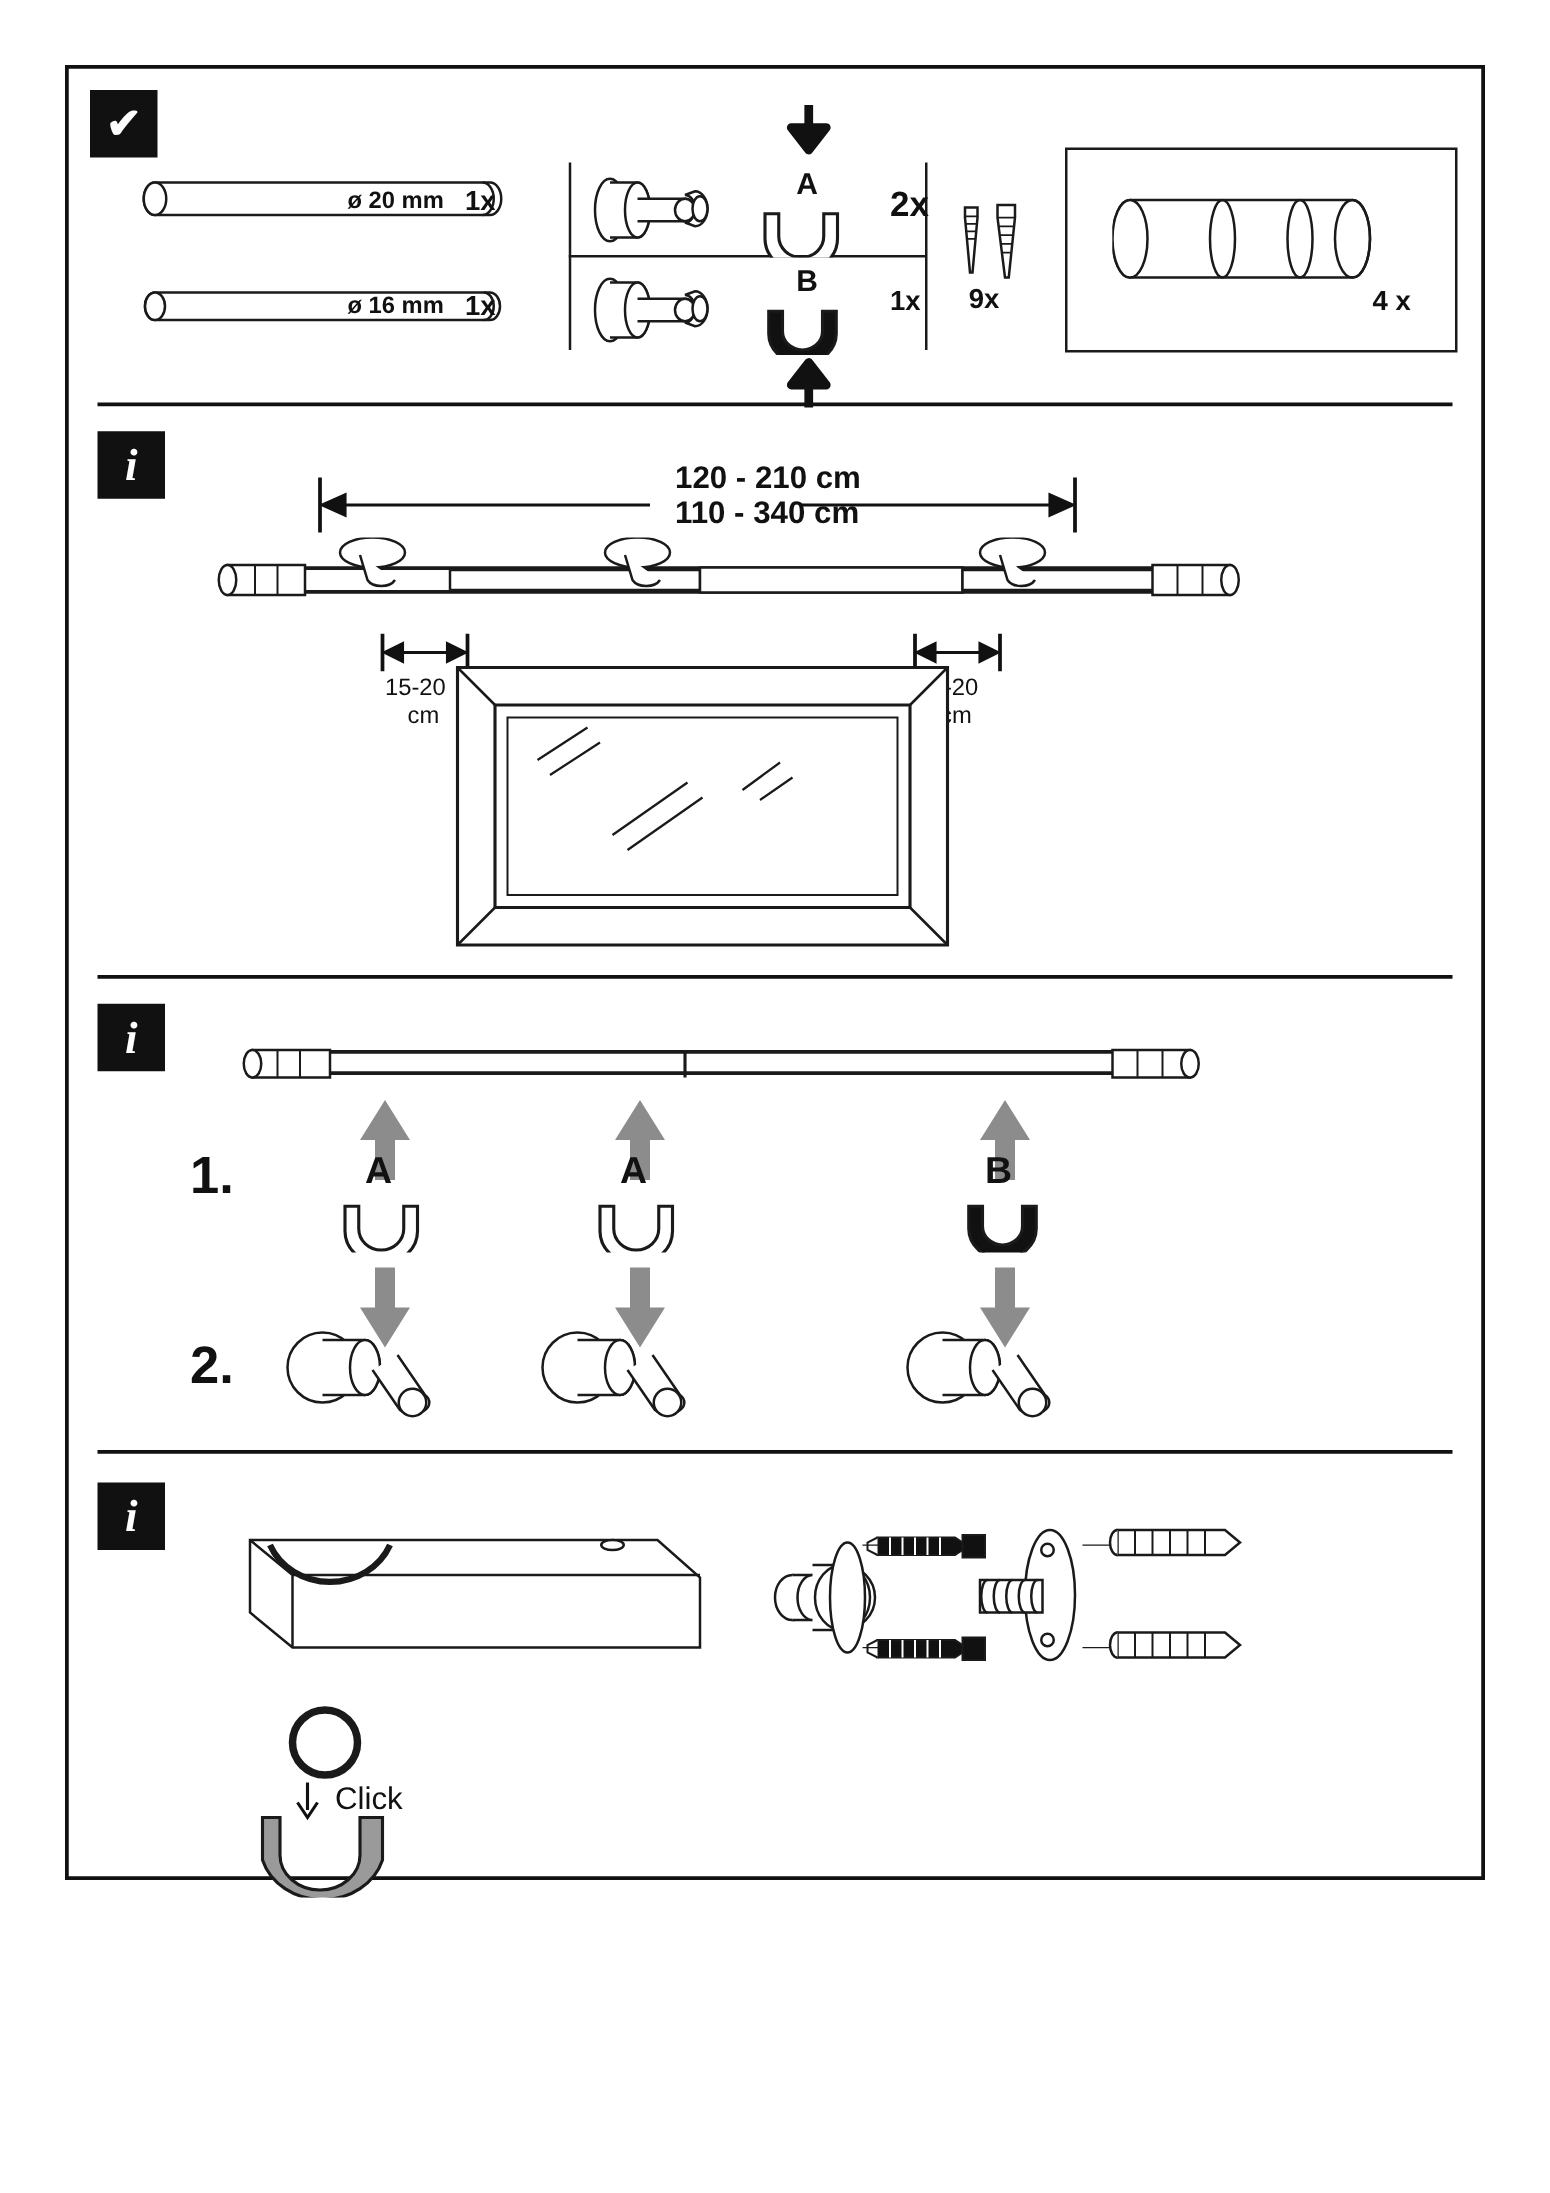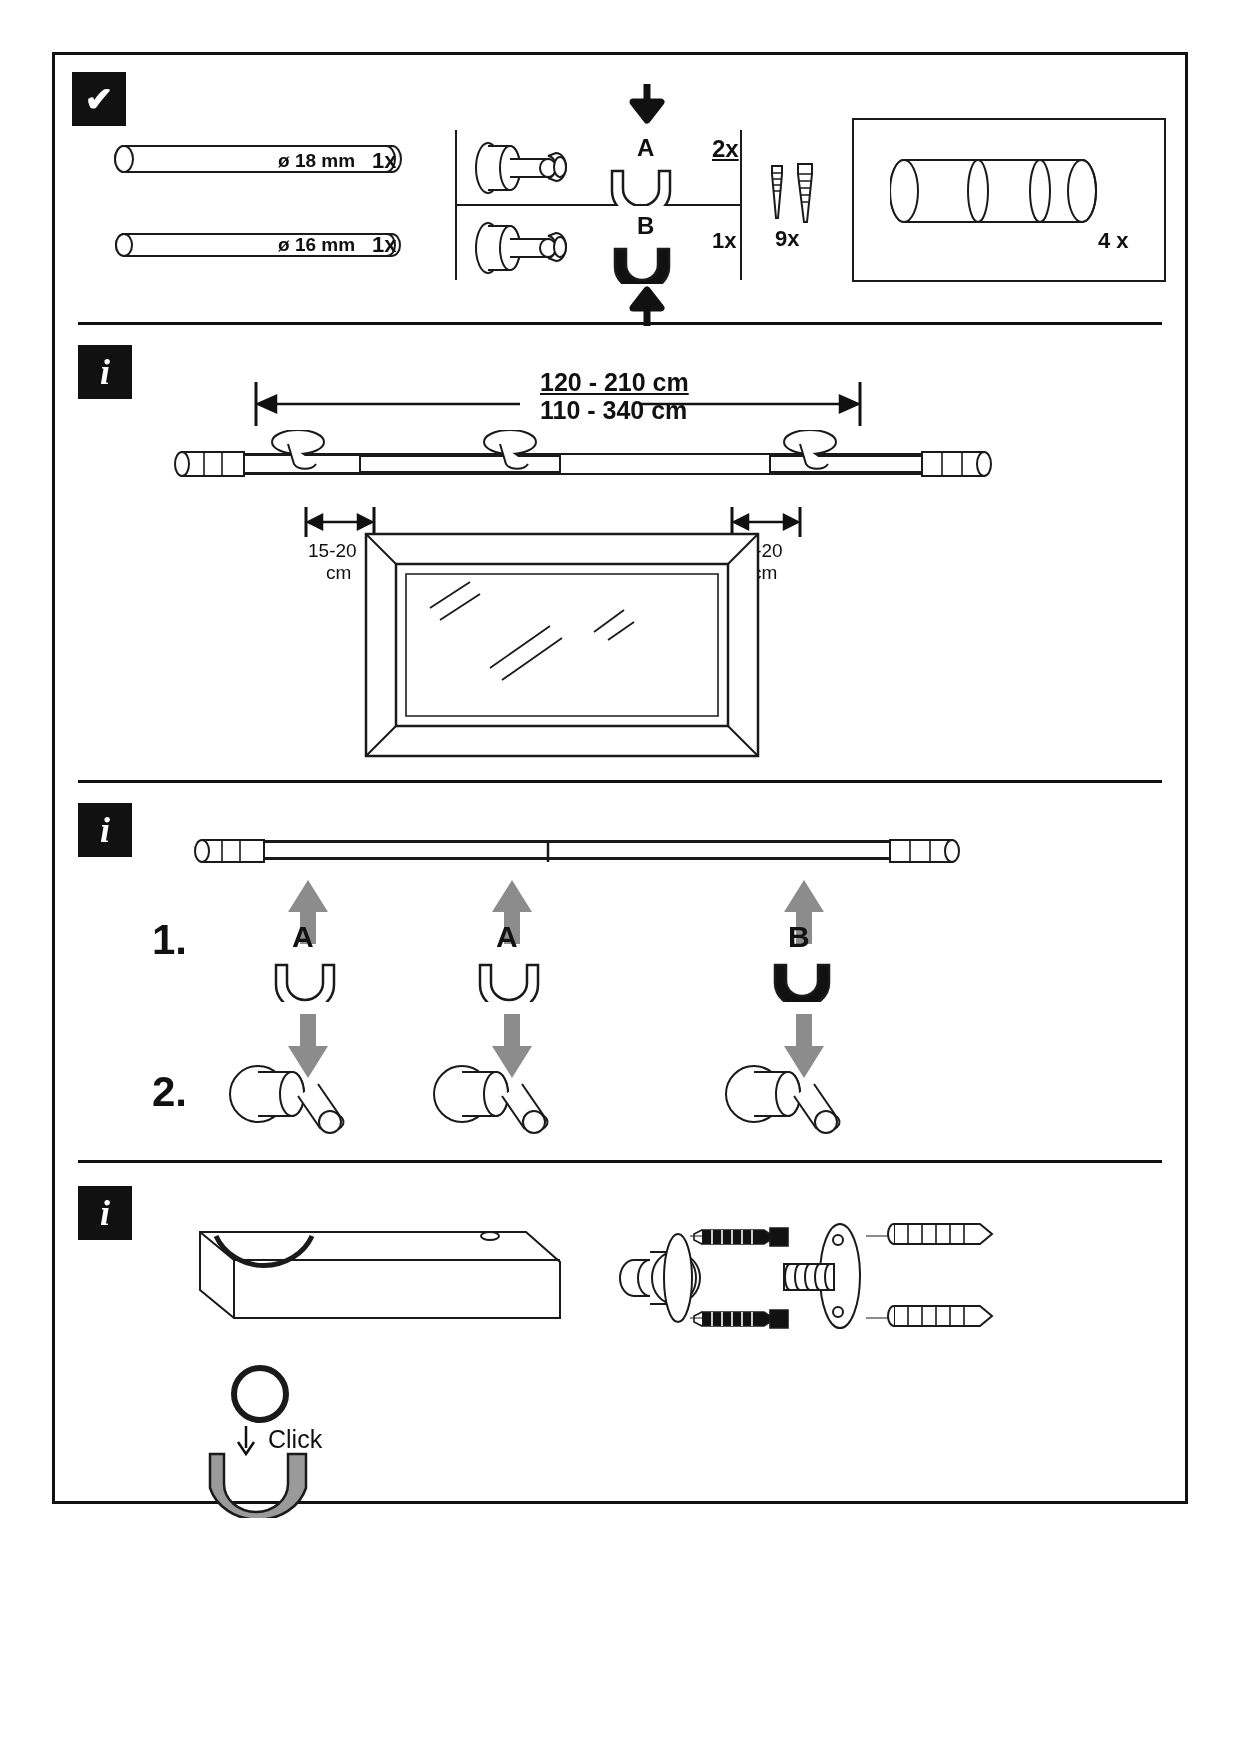--- a/index.html
+++ b/index.html
@@ -20,21 +20,21 @@
 <div class="page">
   <div class="frame"></div>
 
   <div class="badge" style="left:72px;top:72px;">✔</div>
 
   <svg class="abs" style="left:110px;top:138px;" width="300" height="48">
     <path d="M14 8 H282 a9 13 0 0 1 0 26 H14 a9 13 0 0 1 0 -26 Z" fill="#fff" stroke="#1a1a1a" stroke-width="2"></path>
     <ellipse cx="14" cy="21" rx="9" ry="13" fill="#fff" stroke="#1a1a1a" stroke-width="2"></ellipse>
     <path d="M276 8 a9 13 0 0 1 0 26" fill="none" stroke="#1a1a1a" stroke-width="2"></path>
   </svg>
-  <div class="lbl" style="left:278px;top:150px;font-size:19px;">ø 18 mm</div>
+  <div class="lbl" style="left:278px;top:150px;font-size:19px;">ø 20 mm</div>
   <div class="lbl" style="left:372px;top:148px;font-size:22px;">1x</div>
 
   <svg class="abs" style="left:110px;top:222px;" width="300" height="48">
     <path d="M14 12 H282 a8 11 0 0 1 0 22 H14 a8 11 0 0 1 0 -22 Z" fill="#fff" stroke="#1a1a1a" stroke-width="2"></path>
     <ellipse cx="14" cy="23" rx="8" ry="11" fill="#fff" stroke="#1a1a1a" stroke-width="2"></ellipse>
     <path d="M277 12 a8 11 0 0 1 0 22" fill="none" stroke="#1a1a1a" stroke-width="2"></path>
   </svg>
   <div class="lbl" style="left:278px;top:234px;font-size:19px;">ø 16 mm</div>
   <div class="lbl" style="left:372px;top:232px;font-size:22px;">1x</div>
 
@@ -62,21 +62,21 @@
   </svg>
 
   <svg class="abs" style="left:625px;top:80px;" width="44" height="44">
     <path d="M22 4 v22 M8 22 L22 40 L36 22 Z" stroke="#111" stroke-width="7" fill="#111" stroke-linejoin="round"></path>
   </svg>
 
   <div class="lbl" style="left:637px;top:134px;font-size:24px;">A</div>
   <svg class="abs" style="left:608px;top:164px;" width="68" height="42">
     <path d="M10 4 L10 22 a18 17 0 0 0 36 0 L46 4 L57 4 L57 24 a29 26 0 0 1 -58 0 L-1 4 Z" transform="translate(5,3)" fill="#fff" stroke="#1a1a1a" stroke-width="2.5"></path>
   </svg>
-  <div class="lbl" style="left:712px;top:135px;font-size:24px;text-decoration:underline;">2x</div>
+  <div class="lbl" style="left:712px;top:148px;font-size:28px;">2x</div>
 
   <div class="lbl" style="left:637px;top:212px;font-size:24px;">B</div>
   <svg class="abs" style="left:608px;top:242px;" width="68" height="42">
     <path d="M10 4 L10 20 a16 15 0 0 0 32 0 L42 4 L53 4 L53 22 a27 24 0 0 1 -54 0 L-1 4 Z" transform="translate(8,3)" fill="#111" stroke="#1a1a1a" stroke-width="2.5"></path>
   </svg>
   <div class="lbl" style="left:712px;top:228px;font-size:22px;">1x</div>
 
   <svg class="abs" style="left:625px;top:286px;" width="44" height="44">
     <path d="M22 40 v-22 M8 22 L22 4 L36 22 Z" stroke="#111" stroke-width="7" fill="#111" stroke-linejoin="round"></path>
   </svg>
@@ -96,21 +96,21 @@
     <ellipse cx="88" cy="41" rx="10" ry="31" fill="none" stroke="#1a1a1a" stroke-width="2"></ellipse>
     <ellipse cx="150" cy="41" rx="10" ry="31" fill="none" stroke="#1a1a1a" stroke-width="2"></ellipse>
     <ellipse cx="192" cy="41" rx="14" ry="31" fill="none" stroke="#1a1a1a" stroke-width="2"></ellipse>
   </svg>
   <div class="lbl" style="left:1098px;top:228px;font-size:22px;">4 x</div>
 
   <div class="divider" style="top:322px;"></div>
 
   <div class="badge info" style="left:78px;top:345px;">i</div>
 
-  <div class="lbl" style="left:540px;top:368px;font-size:25px;text-decoration:underline;">120 - 210 cm</div>
+  <div class="lbl" style="left:540px;top:368px;font-size:25px;">120 - 210 cm</div>
   <div class="lbl" style="left:540px;top:396px;font-size:25px;">110 - 340 cm</div>
 
   <svg class="abs" style="left:240px;top:380px;" width="700" height="50">
     <path d="M16 2 v44 M620 2 v44" stroke="#111" stroke-width="3"></path>
     <path d="M18 24 H280 M18 24 l18 -8 v16 Z" stroke="#111" stroke-width="2.5" fill="#111"></path>
     <path d="M618 24 H400 M618 24 l-18 -8 v16 Z" stroke="#111" stroke-width="2.5" fill="#111"></path>
   </svg>
 
   <svg class="abs" style="left:170px;top:430px;" width="850" height="70">
     <path d="M24 34 H790" stroke="#1a1a1a" stroke-width="22" fill="none" stroke-linecap="round"></path>

